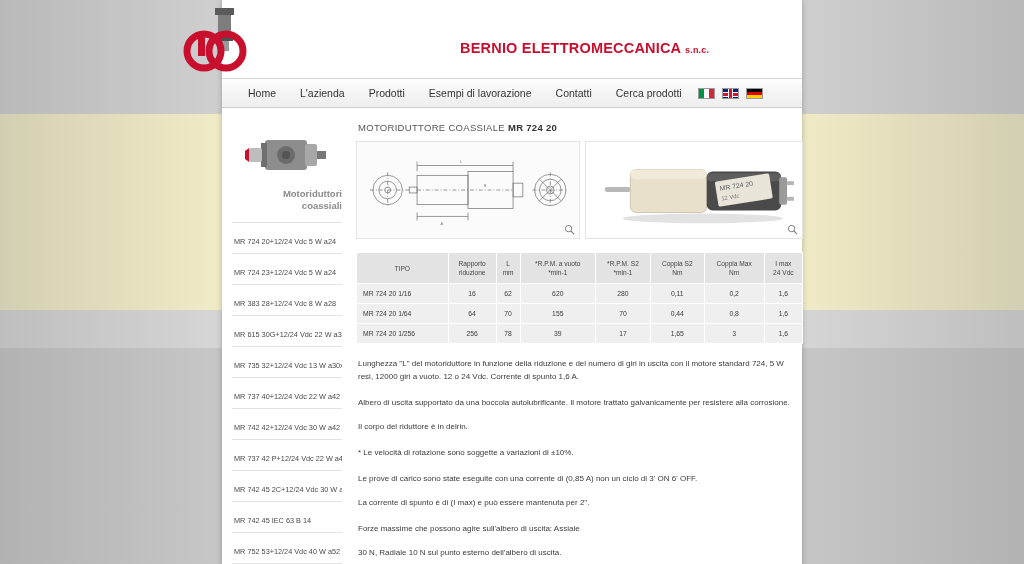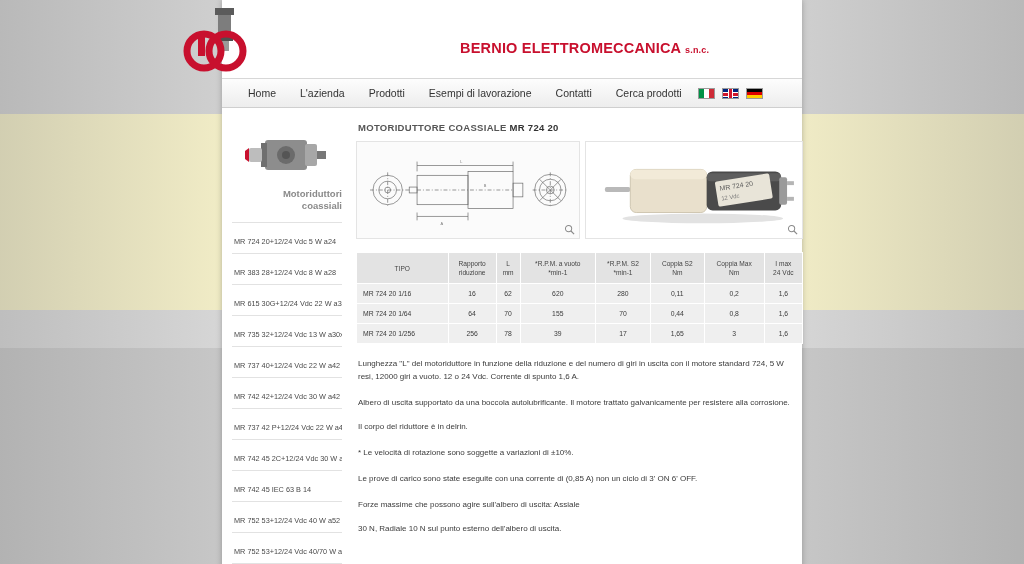--- a/index.html
+++ b/index.html
@@ -177,21 +177,20 @@
   .main {
     flex: 1 1 auto;
     padding: 0 14px 0 8px;
     box-sizing: border-box;
   }
   .prod-title {
     font-size: 9.5px;
     color: #555;
     letter-spacing: 0.3px;
     margin: 2px 8px 8px 2px;
-    font-weight: bold;
   }
   .prod-title b { color: #333; }
 
   .images-row {
     display: flex;
     gap: 5px;
   }
   .img-box {
     position: relative;
     background: #fbfbfb;
@@ -307,20 +306,21 @@
           <circle cx="53" cy="31" r="9" fill="#6b6b6b"></circle>
           <circle cx="53" cy="31" r="4" fill="#555"></circle>
         </svg>
       </div>
       <div class="cat-title">
         <div>Motoriduttori</div>
         <div>coassiali</div>
       </div>
 
       <div class="side-item">MR 724 20+12/24 Vdc 5 W a24</div>
+      <div class="side-item">MR 724 23+12/24 Vdc 5 W a24</div>
       <div class="side-item">MR 383 28+12/24 Vdc 8 W a28</div>
       <div class="side-item">MR 615 30G+12/24 Vdc 22 W a37x34</div>
       <div class="side-item">MR 735 32+12/24 Vdc 13 W a30x35</div>
       <div class="side-item">MR 737 40+12/24 Vdc 22 W a42</div>
       <div class="side-item">MR 742 42+12/24 Vdc 30 W a42</div>
       <div class="side-item">MR 737 42 P+12/24 Vdc 22 W a42</div>
       <div class="side-item">MR 742 45 2C+12/24 Vdc 30 W a45</div>
       <div class="side-item">MR 742 45 IEC 63 B 14</div>
       <div class="side-item">MR 752 53+12/24 Vdc 40 W a52</div>
       <div class="side-item">MR 752 53+12/24 Vdc 40/70 W a63</div>
@@ -486,18 +486,19 @@
             <td>1,6</td>
           </tr>
         </tbody>
       </table>
 
       <div class="para">Lunghezza "L" del motoriduttore in funzione della riduzione e del numero di giri in uscita con il motore standard 724, 5 W resi, 12000 giri a vuoto. 12 o 24 Vdc. Corrente di spunto 1,6 A.</div>
       <div class="para">Albero di uscita supportato da una boccola autolubrificante.  Il motore trattato galvanicamente per resistere alla corrosione.</div>
       <div class="para tight">Il corpo del riduttore è in delrin.</div>
       <div class="para">* Le velocità di rotazione sono soggette a variazioni di ±10%.</div>
       <div class="para">Le prove di carico sono state eseguite con una corrente di (0,85 A) non un ciclo di 3' ON 6' OFF.</div>
+      <div class="para tight">La corrente di spunto è di (I max) e può essere mantenuta per 2".</div>
       <div class="para">Forze massime che possono agire sull'albero di uscita: Assiale</div>
       <div class="para tight">30 N, Radiale 10 N sul punto esterno dell'albero di uscita.</div>
 
     </div>
   </div>
 </div>
 
 </body></html>

